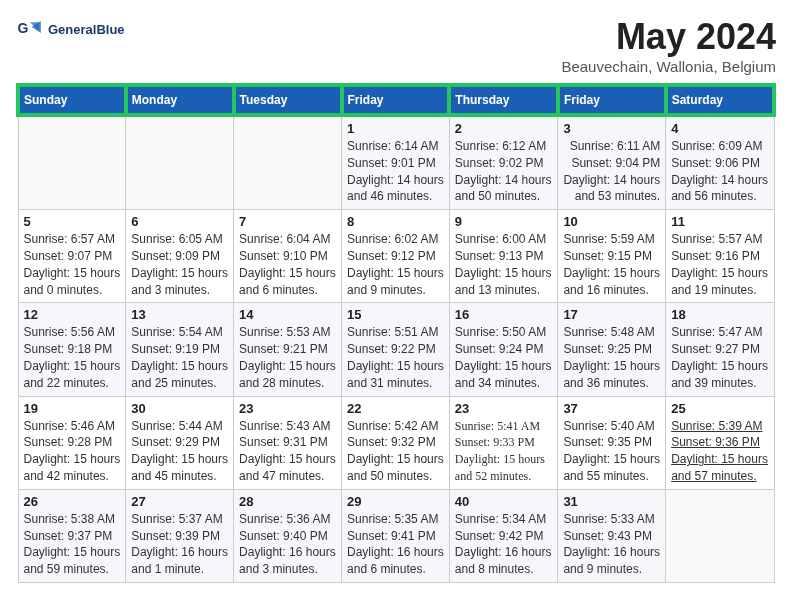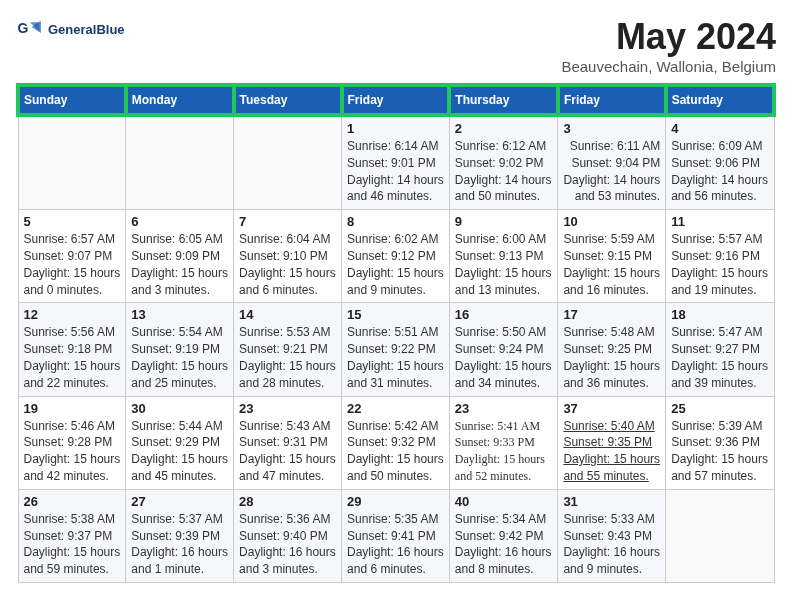--- a/index.html
+++ b/index.html
@@ -269,27 +269,27 @@
 Daylight: 15 hours and 50 minutes.</div>
         </td>
         <td>
           <span class="day-num">23</span>
           <div class="cell-text" style="white-space: pre-line; font-family: Liberation Serif, serif;">Sunrise: 5:41 AM
 Sunset: 9:33 PM
 Daylight: 15 hours and 52 minutes.</div>
         </td>
         <td>
           <span class="day-num">37</span>
-          <div class="cell-text" style="white-space: pre-line; text-decoration: underline;">Sunrise: 5:40 AM
+          <div class="cell-text" style="white-space: pre-line;">Sunrise: 5:40 AM
 Sunset: 9:35 PM
 Daylight: 15 hours and 55 minutes.</div>
         </td>
         <td>
           <span class="day-num">25</span>
-          <div class="cell-text" style="white-space: pre-line;">Sunrise: 5:39 AM
+          <div class="cell-text" style="white-space: pre-line; text-decoration: underline;">Sunrise: 5:39 AM
 Sunset: 9:36 PM
 Daylight: 15 hours and 57 minutes.</div>
         </td>
       </tr>
       <tr>
         <td>
           <span class="day-num">26</span>
           <div class="cell-text" style="white-space: pre-line;">Sunrise: 5:38 AM
 Sunset: 9:37 PM
 Daylight: 15 hours and 59 minutes.</div>

